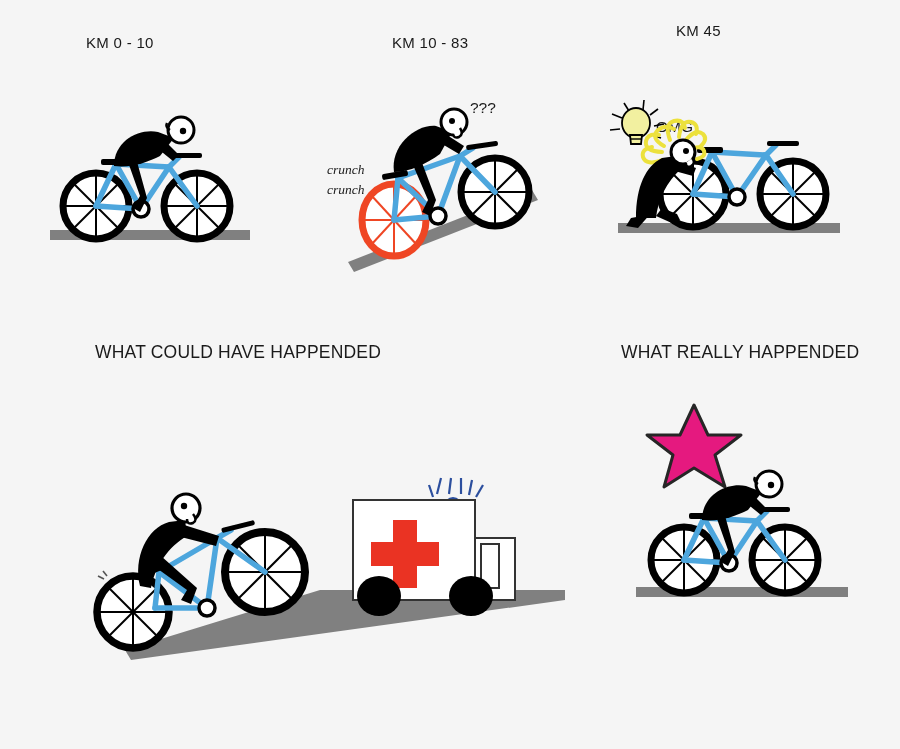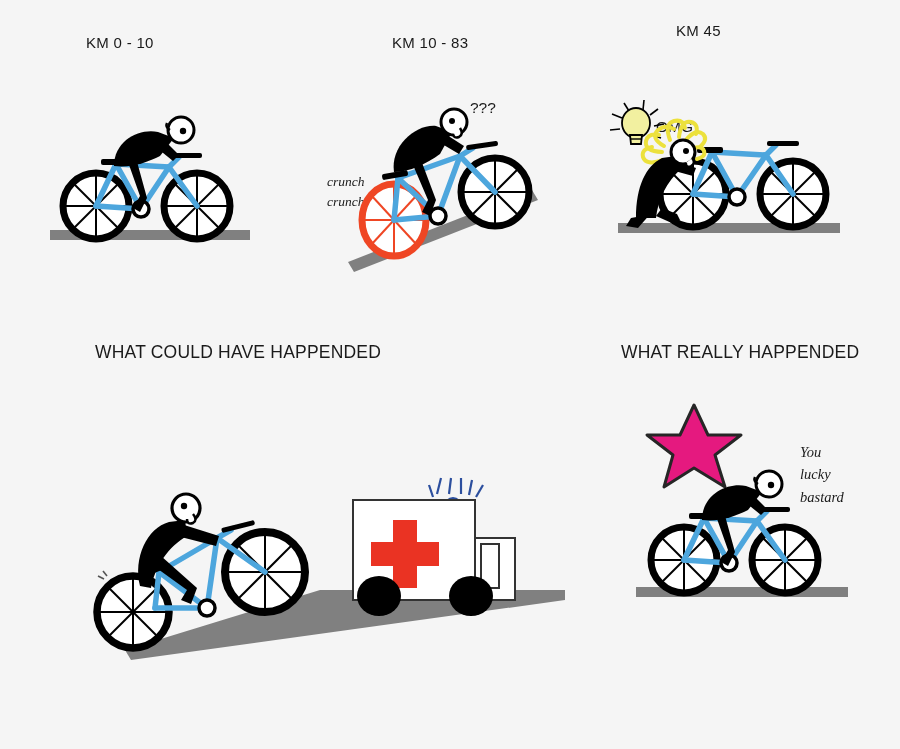--- a/index.html
+++ b/index.html
@@ -108,21 +108,21 @@
         <path d="M74 66 C74 40 100 28 118 32 L134 38 L120 56 C108 62 92 68 74 66 Z" fill="#000000"></path>
         <path d="M118 34 L139 55 L133 61 L112 44 Z" fill="#000000"></path>
         <path d="M96 58 L107 98 L100 112 L93 108 L100 96 L88 62 Z" fill="#000000"></path>
         <circle cx="141" cy="30" r="13" fill="#ffffff" stroke="#000000" stroke-width="3"></circle>
         <circle cx="143" cy="31" r="3.2" fill="#000000"></circle>
         <path d="M130 30 q-5 -3 -3 -7" stroke="#000000" stroke-width="2.5" fill="none"></path>
       </g>
     </svg>
   </div>
 
-  <div class="sfx" style="left:327px; top:172px;">
+  <div class="sfx" style="left:327px; top:160px;">
     <div>crunch</div>
     <div>crunch</div>
   </div>
   <div class="shout" style="left:470px; top:99px;">???</div>
 
   <div class="scene" style="left:332px; top:100px;">
     <svg width="240" height="175" viewBox="0 0 240 175">
 
       <polygon points="16,162 200,90 206,100 22,172" fill="#808080"></polygon>
 
@@ -322,25 +322,20 @@
           <rect x="52" y="60" width="24" height="68"></rect>
           <rect x="30" y="82" width="68" height="24"></rect>
         </g>
 
         <ellipse cx="38" cy="136" rx="22" ry="20" fill="#000000"></ellipse>
         <ellipse cx="130" cy="136" rx="22" ry="20" fill="#000000"></ellipse>
       </g>
     </svg>
   </div>
 
-  <div class="sfx" style="left:800px; top:441px; font-size:14.5px; line-height:1.55;">
-    <div>You</div>
-    <div>lucky</div>
-    <div>bastard</div>
-  </div>
 
   <div class="scene" style="left:628px; top:405px;">
     <svg width="240" height="200" viewBox="0 0 240 200">
 
       <rect x="8" y="182" width="212" height="10" fill="#808080"></rect>
 
       <polygon points="66,0 80,30 113,30 87,50 97,82 66,63 36,82 45,50 19,30 52,30" fill="#e5197f" stroke="#262626" stroke-width="3" stroke-linejoin="round"></polygon>
 
       <g>
         <circle cx="56" cy="155" r="33" fill="#ffffff" stroke="#000000" stroke-width="7"></circle>

